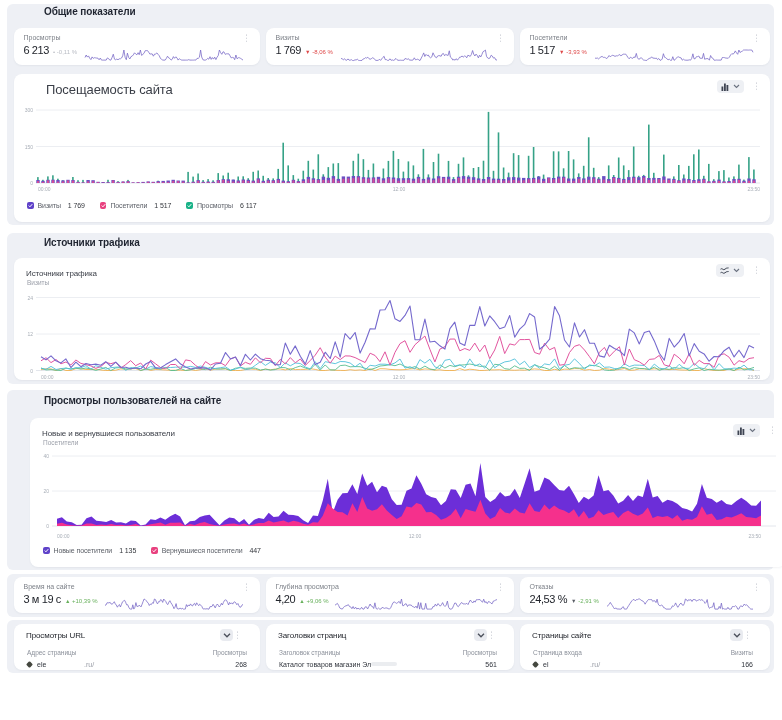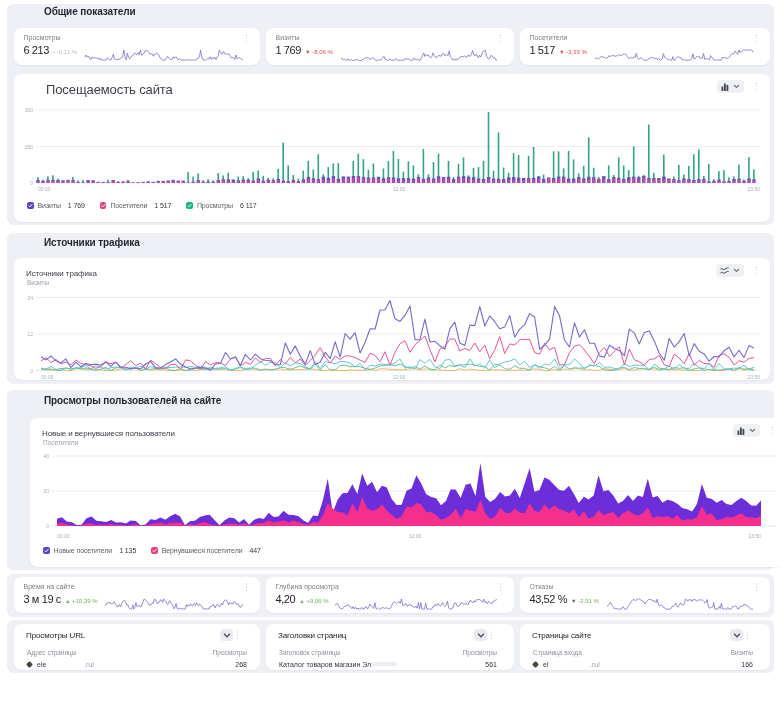--- a/index.html
+++ b/index.html
@@ -628,21 +628,21 @@
   <div class="kpivalrow" style="top:17px;"><span class="kpival">4,20</span><span class="delta dgreen"><span class="arr">▲</span> +9,06 %</span></div>
   <div class="abs" style="left:68px; top:19px;">
       <svg width="164" height="16" viewBox="0 0 164 16">
         <polyline points="1.0,9.2 2.2,8.3 3.4,7.4 4.6,9.4 5.8,12.0 7.0,12.7 8.3,13.1 9.5,11.4 10.7,10.4 11.9,9.8 13.1,9.5 14.3,8.6 15.5,10.6 16.7,10.9 17.9,12.7 19.1,10.5 20.3,12.9 21.6,11.2 22.8,13.1 24.0,12.1 25.2,13.0 26.4,13.1 27.6,11.3 28.8,13.1 30.0,13.1 31.2,10.9 32.4,10.8 33.6,13.0 34.9,10.4 36.1,8.0 37.3,10.1 38.5,10.5 39.7,12.5 40.9,6.8 42.1,12.5 43.3,13.1 44.5,12.0 45.7,13.1 46.9,13.1 48.1,11.4 49.4,11.9 50.6,12.4 51.8,11.9 53.0,12.0 54.2,12.6 55.4,13.1 56.6,11.9 57.8,9.3 59.0,6.7 60.2,5.9 61.4,6.6 62.7,7.4 63.9,6.4 65.1,5.4 66.3,7.5 67.5,3.0 68.7,9.7 69.9,9.6 71.1,7.9 72.3,7.9 73.5,10.5 74.7,8.8 76.0,9.1 77.2,9.0 78.4,10.5 79.6,10.9 80.8,11.6 82.0,10.1 83.2,12.2 84.4,6.4 85.6,13.1 86.8,6.7 88.0,13.1 89.3,13.1 90.5,13.1 91.7,7.3 92.9,13.1 94.1,13.1 95.3,13.1 96.5,13.1 97.7,13.1 98.9,10.6 100.1,10.7 101.3,8.2 102.6,10.1 103.8,7.7 105.0,8.5 106.2,10.2 107.4,8.8 108.6,6.6 109.8,9.3 111.0,10.5 112.2,9.1 113.4,5.1 114.6,11.3 115.9,13.1 117.1,13.1 118.3,12.5 119.5,9.8 120.7,7.1 121.9,7.1 123.1,9.7 124.3,10.7 125.5,9.1 126.7,7.3 127.9,6.5 129.1,8.0 130.4,7.9 131.6,8.0 132.8,7.3 134.0,8.6 135.2,6.1 136.4,4.0 137.6,5.8 138.8,7.0 140.0,4.9 141.2,6.2 142.4,3.7 143.7,3.7 144.9,3.6 146.1,3.6 147.3,5.1 148.5,6.3 149.7,3.2 150.9,6.6 152.1,5.6 153.3,7.6 154.5,5.5 155.7,5.9 157.0,7.3 158.2,7.7 159.4,5.0 160.6,4.7 161.8,4.0 163.0,3.6" fill="none" stroke="#7b6cc8" stroke-width="0.8"></polyline>
       </svg>
     </div>
   <div class="dots">⋮</div>
 </div>
 <div class="card" style="left:520px; top:577px; width:250px; height:36px;">
   <div class="kpilabel" style="top:5.5px;">Отказы</div>
-  <div class="kpivalrow" style="top:17px;"><span class="kpival">43,52 %</span><span class="delta dgreen"><span class="arr" style="color:#5a5e66;">▼</span> -2,91 %</span></div>
+  <div class="kpivalrow" style="top:17px;"><span class="kpival">24,53 %</span><span class="delta dgreen"><span class="arr" style="color:#5a5e66;">▼</span> -2,91 %</span></div>
   <div class="abs" style="left:86px; top:19px;">
       <svg width="148" height="16" viewBox="0 0 148 16">
         <polyline points="1.0,10.4 2.1,9.4 3.2,8.4 4.3,6.4 5.4,8.2 6.4,9.6 7.5,11.5 8.6,13.0 9.7,11.8 10.8,13.1 11.9,12.9 13.0,13.1 14.1,13.1 15.2,13.1 16.3,11.3 17.3,10.7 18.4,13.1 19.5,13.1 20.6,13.1 21.7,11.1 22.8,9.4 23.9,7.7 25.0,6.0 26.1,4.6 27.1,3.6 28.2,3.6 29.3,4.9 30.4,3.6 31.5,3.6 32.6,3.0 33.7,3.0 34.8,3.9 35.9,4.7 37.0,5.1 38.0,6.1 39.1,8.2 40.2,6.4 41.3,4.8 42.4,3.6 43.5,3.6 44.6,3.6 45.7,3.6 46.8,5.5 47.9,4.6 48.9,4.9 50.0,6.6 51.1,3.2 52.2,8.1 53.3,9.5 54.4,9.7 55.5,9.1 56.6,9.7 57.7,11.7 58.7,11.8 59.8,13.1 60.9,13.1 62.0,13.1 63.1,13.1 64.2,13.1 65.3,12.3 66.4,9.8 67.5,10.4 68.6,9.2 69.6,6.9 70.7,9.4 71.8,11.3 72.9,9.6 74.0,7.8 75.1,7.1 76.2,8.9 77.3,9.4 78.4,7.4 79.4,3.0 80.5,3.6 81.6,5.2 82.7,3.6 83.8,4.2 84.9,3.6 86.0,5.5 87.1,3.6 88.2,3.6 89.3,3.6 90.3,5.1 91.4,4.5 92.5,4.0 93.6,3.6 94.7,4.3 95.8,3.6 96.9,4.4 98.0,5.5 99.1,7.4 100.1,6.4 101.2,3.5 102.3,10.0 103.4,12.3 104.5,11.5 105.6,11.2 106.7,11.0 107.8,6.7 108.9,13.1 110.0,13.1 111.0,13.1 112.1,13.1 113.2,10.4 114.3,12.5 115.4,7.1 116.5,13.1 117.6,12.6 118.7,13.1 119.8,13.1 120.9,13.1 121.9,11.3 123.0,13.1 124.1,13.1 125.2,13.1 126.3,10.6 127.4,10.5 128.5,10.6 129.6,9.7 130.7,10.8 131.7,13.1 132.8,13.1 133.9,10.9 135.0,9.6 136.1,10.9 137.2,9.9 138.3,8.0 139.4,9.3 140.5,8.8 141.6,9.6 142.6,11.0 143.7,12.2 144.8,13.1 145.9,13.1 147.0,13.1" fill="none" stroke="#7b6cc8" stroke-width="0.8"></polyline>
       </svg>
     </div>
   <div class="dots">⋮</div>
 </div>
 
 <div class="sec" style="top:620px; height:53px;"></div>
 <div class="card" style="left:14px; top:624px; width:246px; height:46px;">

